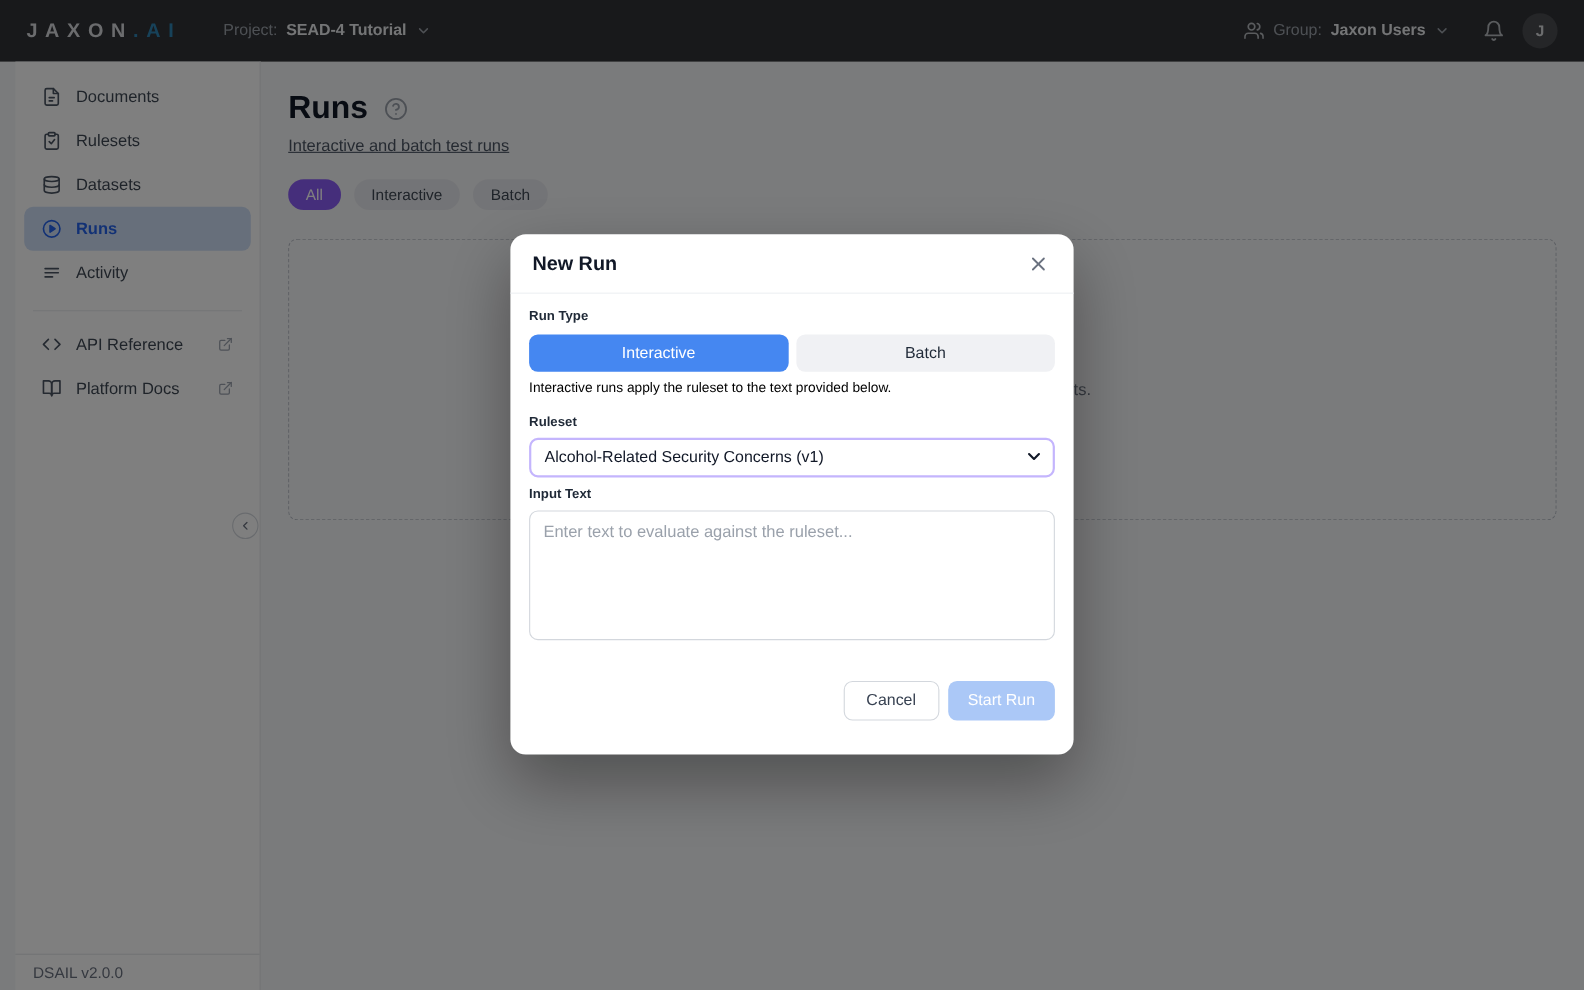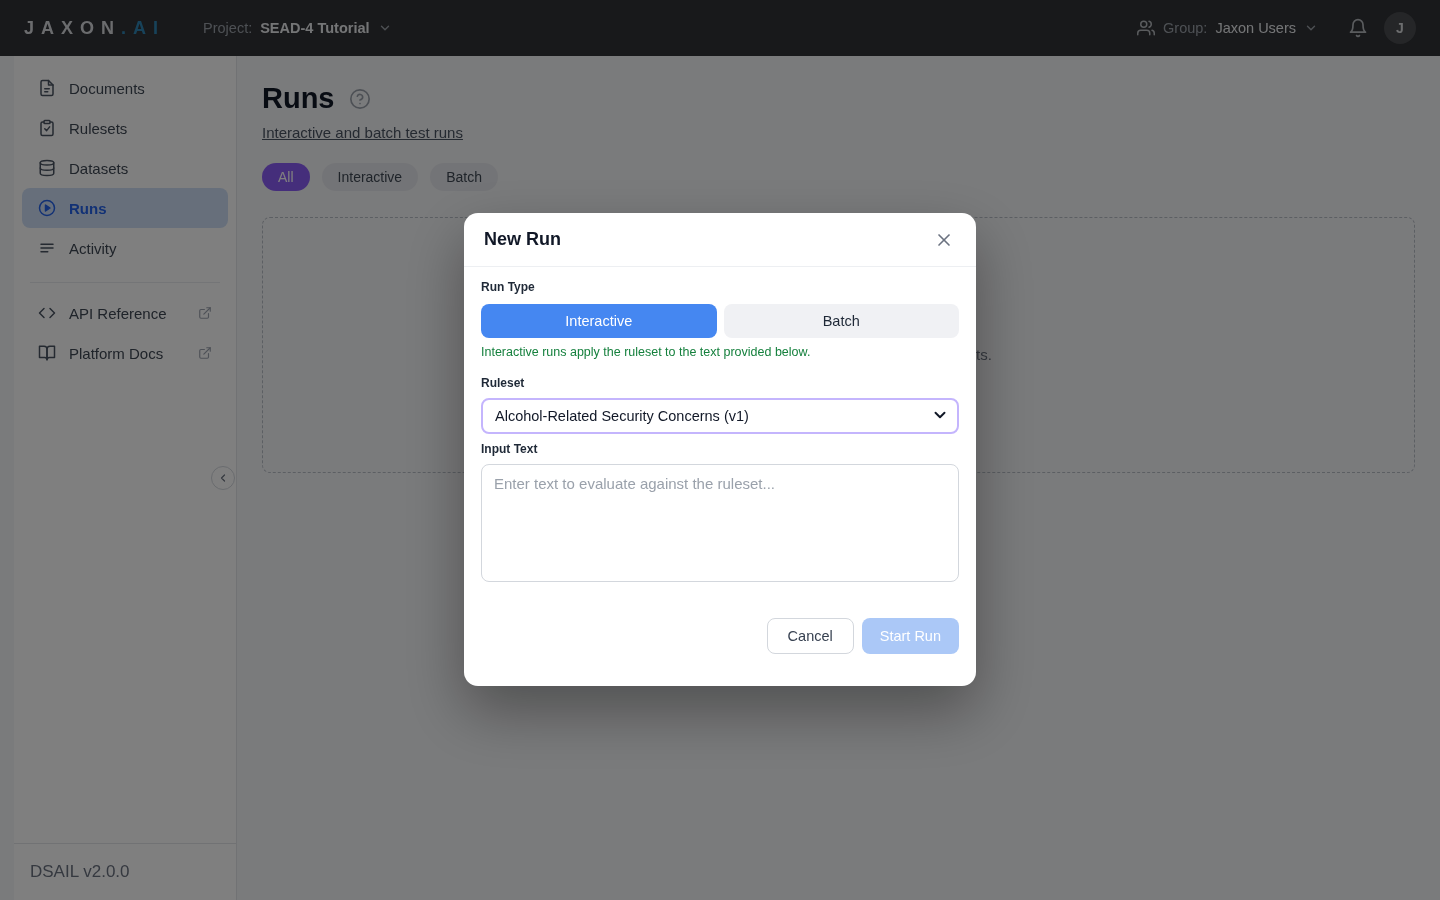--- a/index.html
+++ b/index.html
@@ -9,42 +9,42 @@
   
   .topbar { height:56px; background:#303236; display:flex; align-items:center; padding:0 24px; }
   .logo { font-size:18px; font-weight:700; letter-spacing:7px; color:#d6d8dc; white-space:nowrap; }
   .logo .accent { color:#2f85b4; }
   .proj { display:flex; align-items:center; gap:8px; margin-left:38px; font-size:14.5px; }
   .proj .lbl { color:#9ba1a9; }
   .proj .val { color:#e8eaed; font-weight:600; }
   .top-right { margin-left:auto; display:flex; align-items:center; }
   .grp { display:flex; align-items:center; gap:8px; font-size:14.5px; }
   .grp .lbl { color:#9ba1a9; }
-  .grp .val { color:#e8eaed; font-weight:400; }
+  .grp .val { color:#e8eaed; font-weight:700; }
   .icon { display:inline-flex; align-items:center; justify-content:center; }
   .icon svg { display:block; }
   .bell { margin-left:30px; color:#b4b8bd; }
   .avatar { width:32px; height:32px; border-radius:50%; background:#4a4c50; color:#d8dadd;
             display:flex; align-items:center; justify-content:center; font-size:14px; font-weight:600; margin-left:16px; }
   .chev { color:#9ba1a9; }
 
   
   .body-row { display:flex; height:844px; }
   .sidebar { width:223px; background:#ffffff; border-right:1px solid #e3e5e9; display:flex; flex-direction:column;margin-left:14px; }
   .nav { padding:12px 8px 0; }
   .nav-item { height:40px; display:flex; align-items:center; gap:13px; padding:0 16px; border-radius:8px;
               font-size:15px; color:#3f4854; cursor:pointer; }
   .nav-item .icon { color:#4b5563; }
   .nav-item.active { background:#cfdff7; color:#2563eb; font-weight:600; }
   .nav-item.active .icon { color:#2563eb; }
   .nav-sep { border-top:1px solid #e9ebee; margin:14px 16px 10px; }
   .link-item { height:40px; display:flex; align-items:center; gap:13px; padding:0 16px; margin:0 8px; border-radius:8px;
                font-size:15px; color:#3f4854; cursor:pointer; }
   .link-item .ext { margin-left:auto; color:#9ca3af; }
-  .side-foot { margin-top:auto; border-top:1px solid #e3e5e9; padding:18px 16px; font-size:17px; color:#6b7280; }
+  .side-foot { margin-top:auto; border-top:1px solid #e3e5e9; padding:8px 16px; font-size:14px; color:#6b7280; }
 
   .main { flex:1; padding:26px 25px 0; position:relative; }
   .title-row { display:flex; align-items:center; gap:14px; }
   .page-title { font-size:29px; font-weight:700; color:#111827; }
   .help { color:#9aa1ab; }
   .subtitle { margin-top:9px; font-size:15px; color:#4b5563;text-decoration:underline; }
   .pills { margin-top:22px; display:flex; gap:12px; }
   .pill { height:28px; padding:0 16px; border-radius:14px; background:#e7e9ee; border:none;
           font-size:14px; color:#3f4854; display:flex; align-items:center; cursor:pointer; font-family:inherit; }
   .pill.active { background:#8b5cf6; color:#ffffff; }
@@ -63,21 +63,21 @@
   .modal-head { height:54px; display:flex; align-items:center; justify-content:space-between;
                 padding:0 20px; border-bottom:1px solid #edeff2; flex:none; }
   .modal-title { font-size:18px; font-weight:700; color:#111827; }
   .close-btn { background:none; border:none; color:#6b7280; cursor:pointer; padding:2px; display:flex; }
   .modal-body { padding:13px 17px 17px; }
   .field-label { font-size:12px; font-weight:600; color:#1f2937; }
   .seg-row { margin-top:10px; display:flex; gap:7px; }
   .seg-btn { flex:1; height:34px; border:none; border-radius:8px; font-size:14.5px; cursor:pointer;
              font-family:inherit; background:#f0f1f4; color:#1f2937; }
   .seg-btn.active { background:#4587f1; color:#ffffff; }
-  .helper { margin-top:7px; font-size:12.5px; color:#15803d; }
+  .helper { margin-top:7px; font-size:12.5px; color:#000000; }
   .mt-sec { margin-top:17px; }
   .select-wrap { position:relative; margin-top:8px; }
   .ruleset-select { width:100%; height:36px; border:2px solid #c4b5fd; border-radius:8px; padding:0 34px 0 12px;
                     font-size:14.5px; color:#111827; background:#ffffff; appearance:none; -webkit-appearance:none;
                     font-family:inherit; cursor:pointer; }
   .select-chev { position:absolute; right:10px; top:8px; pointer-events:none; color:#111827; }
   .input-area { margin-top:8px; width:100%; height:118px; border:1px solid #d3d7dd; border-radius:8px;
                 padding:10px 12px; font-size:15px; color:#111827; resize:none; font-family:inherit; }
   .input-area::placeholder { color:#9aa1ab; }
   .modal-foot { margin-top:32px; display:flex; justify-content:flex-end; gap:8px; }

